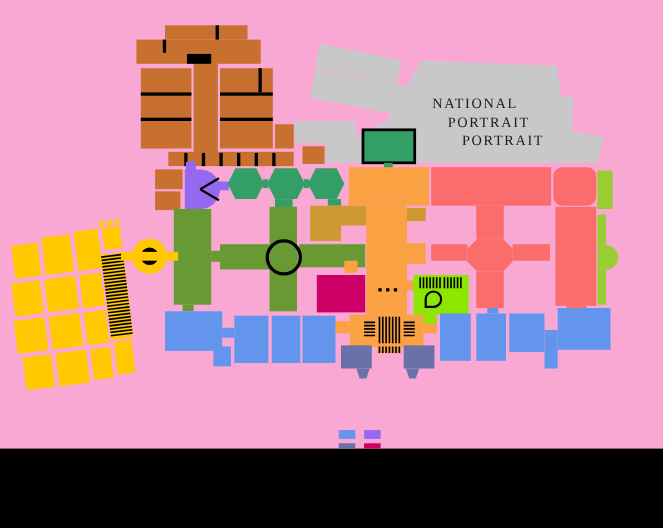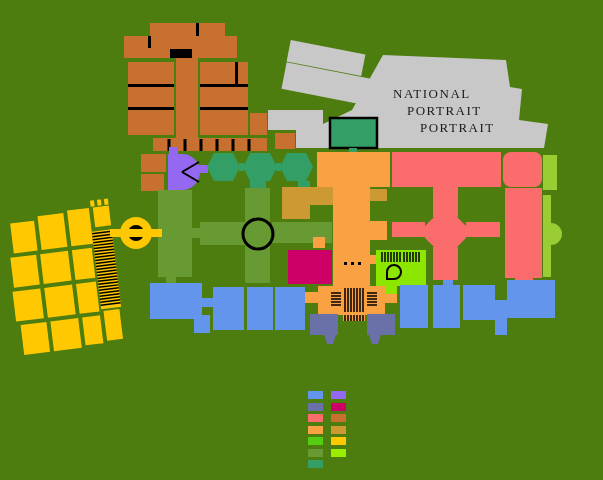--- a/index.html
+++ b/index.html
@@ -1,16 +1,16 @@
 <!DOCTYPE html>
 <html><head>
 <meta charset="utf-8">
 <style>
   html,body{margin:0;padding:0;background:#000;}
-  .stage{position:relative;width:603px;height:480px;background:#4d7c0f;overflow:hidden;text-decoration:underline;}
+  .stage{position:relative;width:603px;height:408px;background:#f9a8d4;overflow:hidden;text-decoration:underline;}
   .stage svg{position:absolute;left:0;top:0;}
   .npg-label{position:absolute;font-family:"Liberation Serif",serif;font-size:13px;
              letter-spacing:1.5px;color:#1a1a1a;white-space:nowrap;z-index:4;}
   .legend{position:absolute;left:0;top:0;width:100%;height:100%;z-index:5;pointer-events:none;}
   .swatch{position:absolute;}
 </style>
 </head>
 <body>
 
 <div class="stage">

